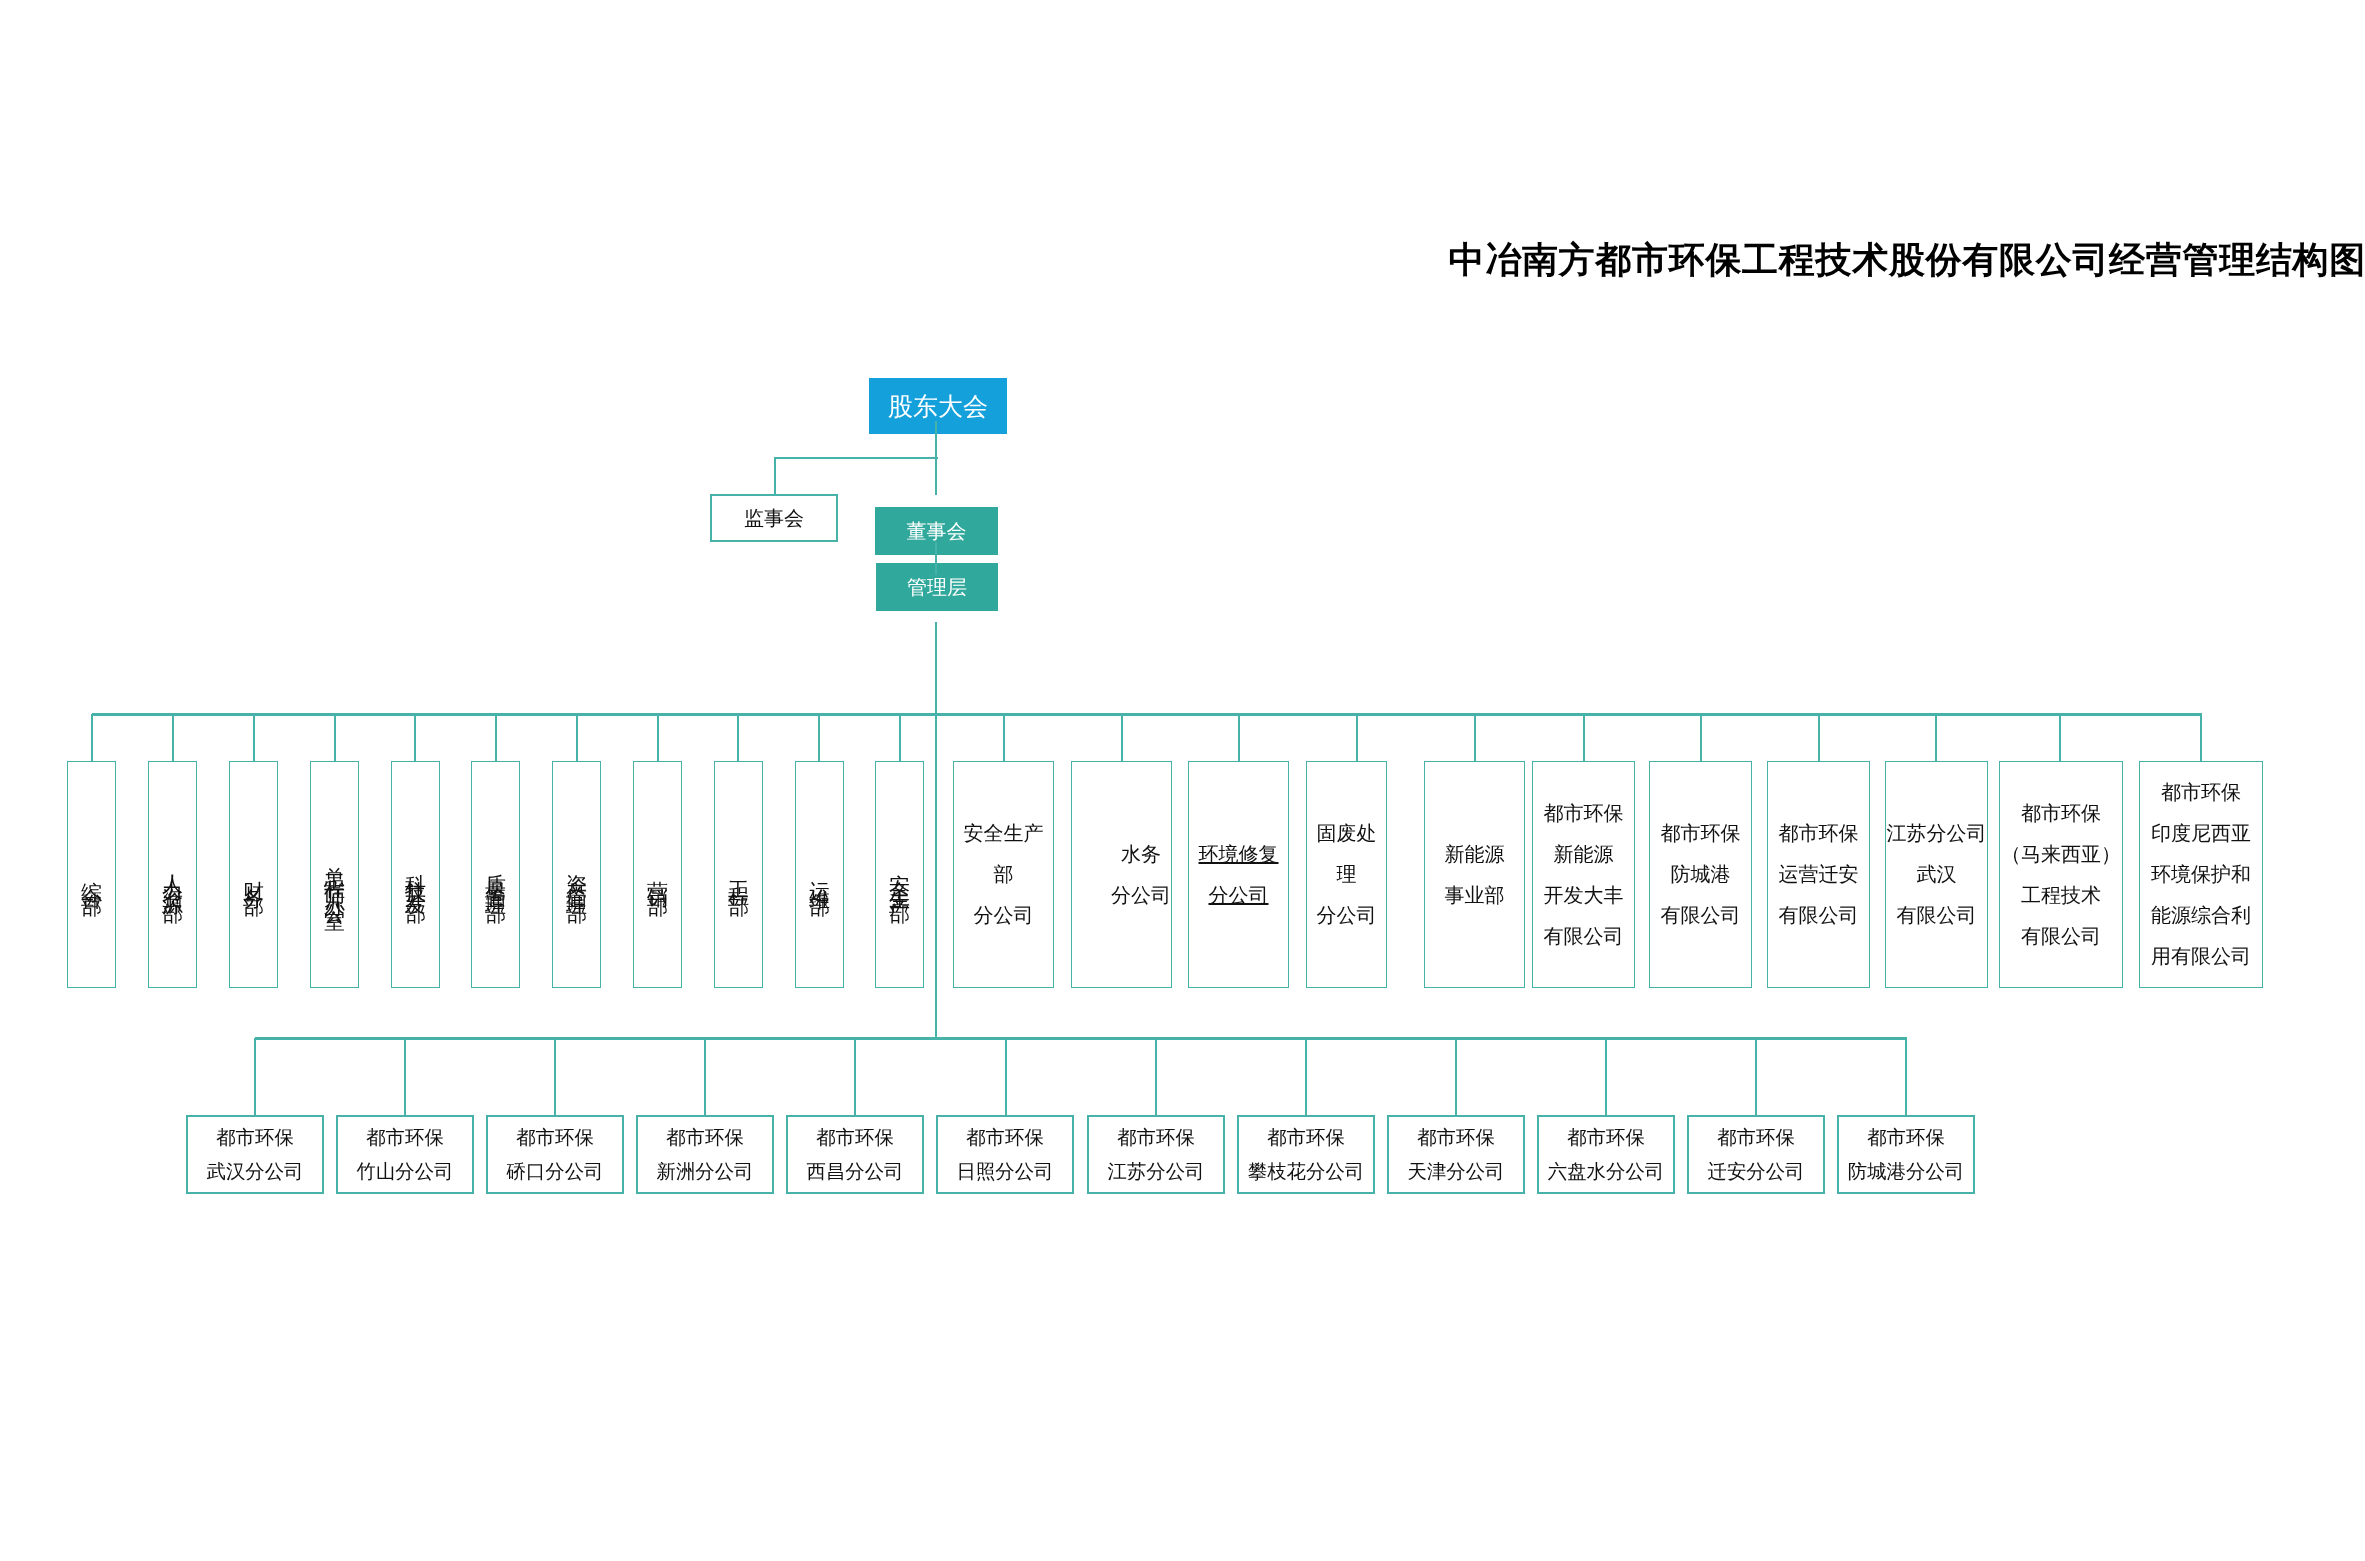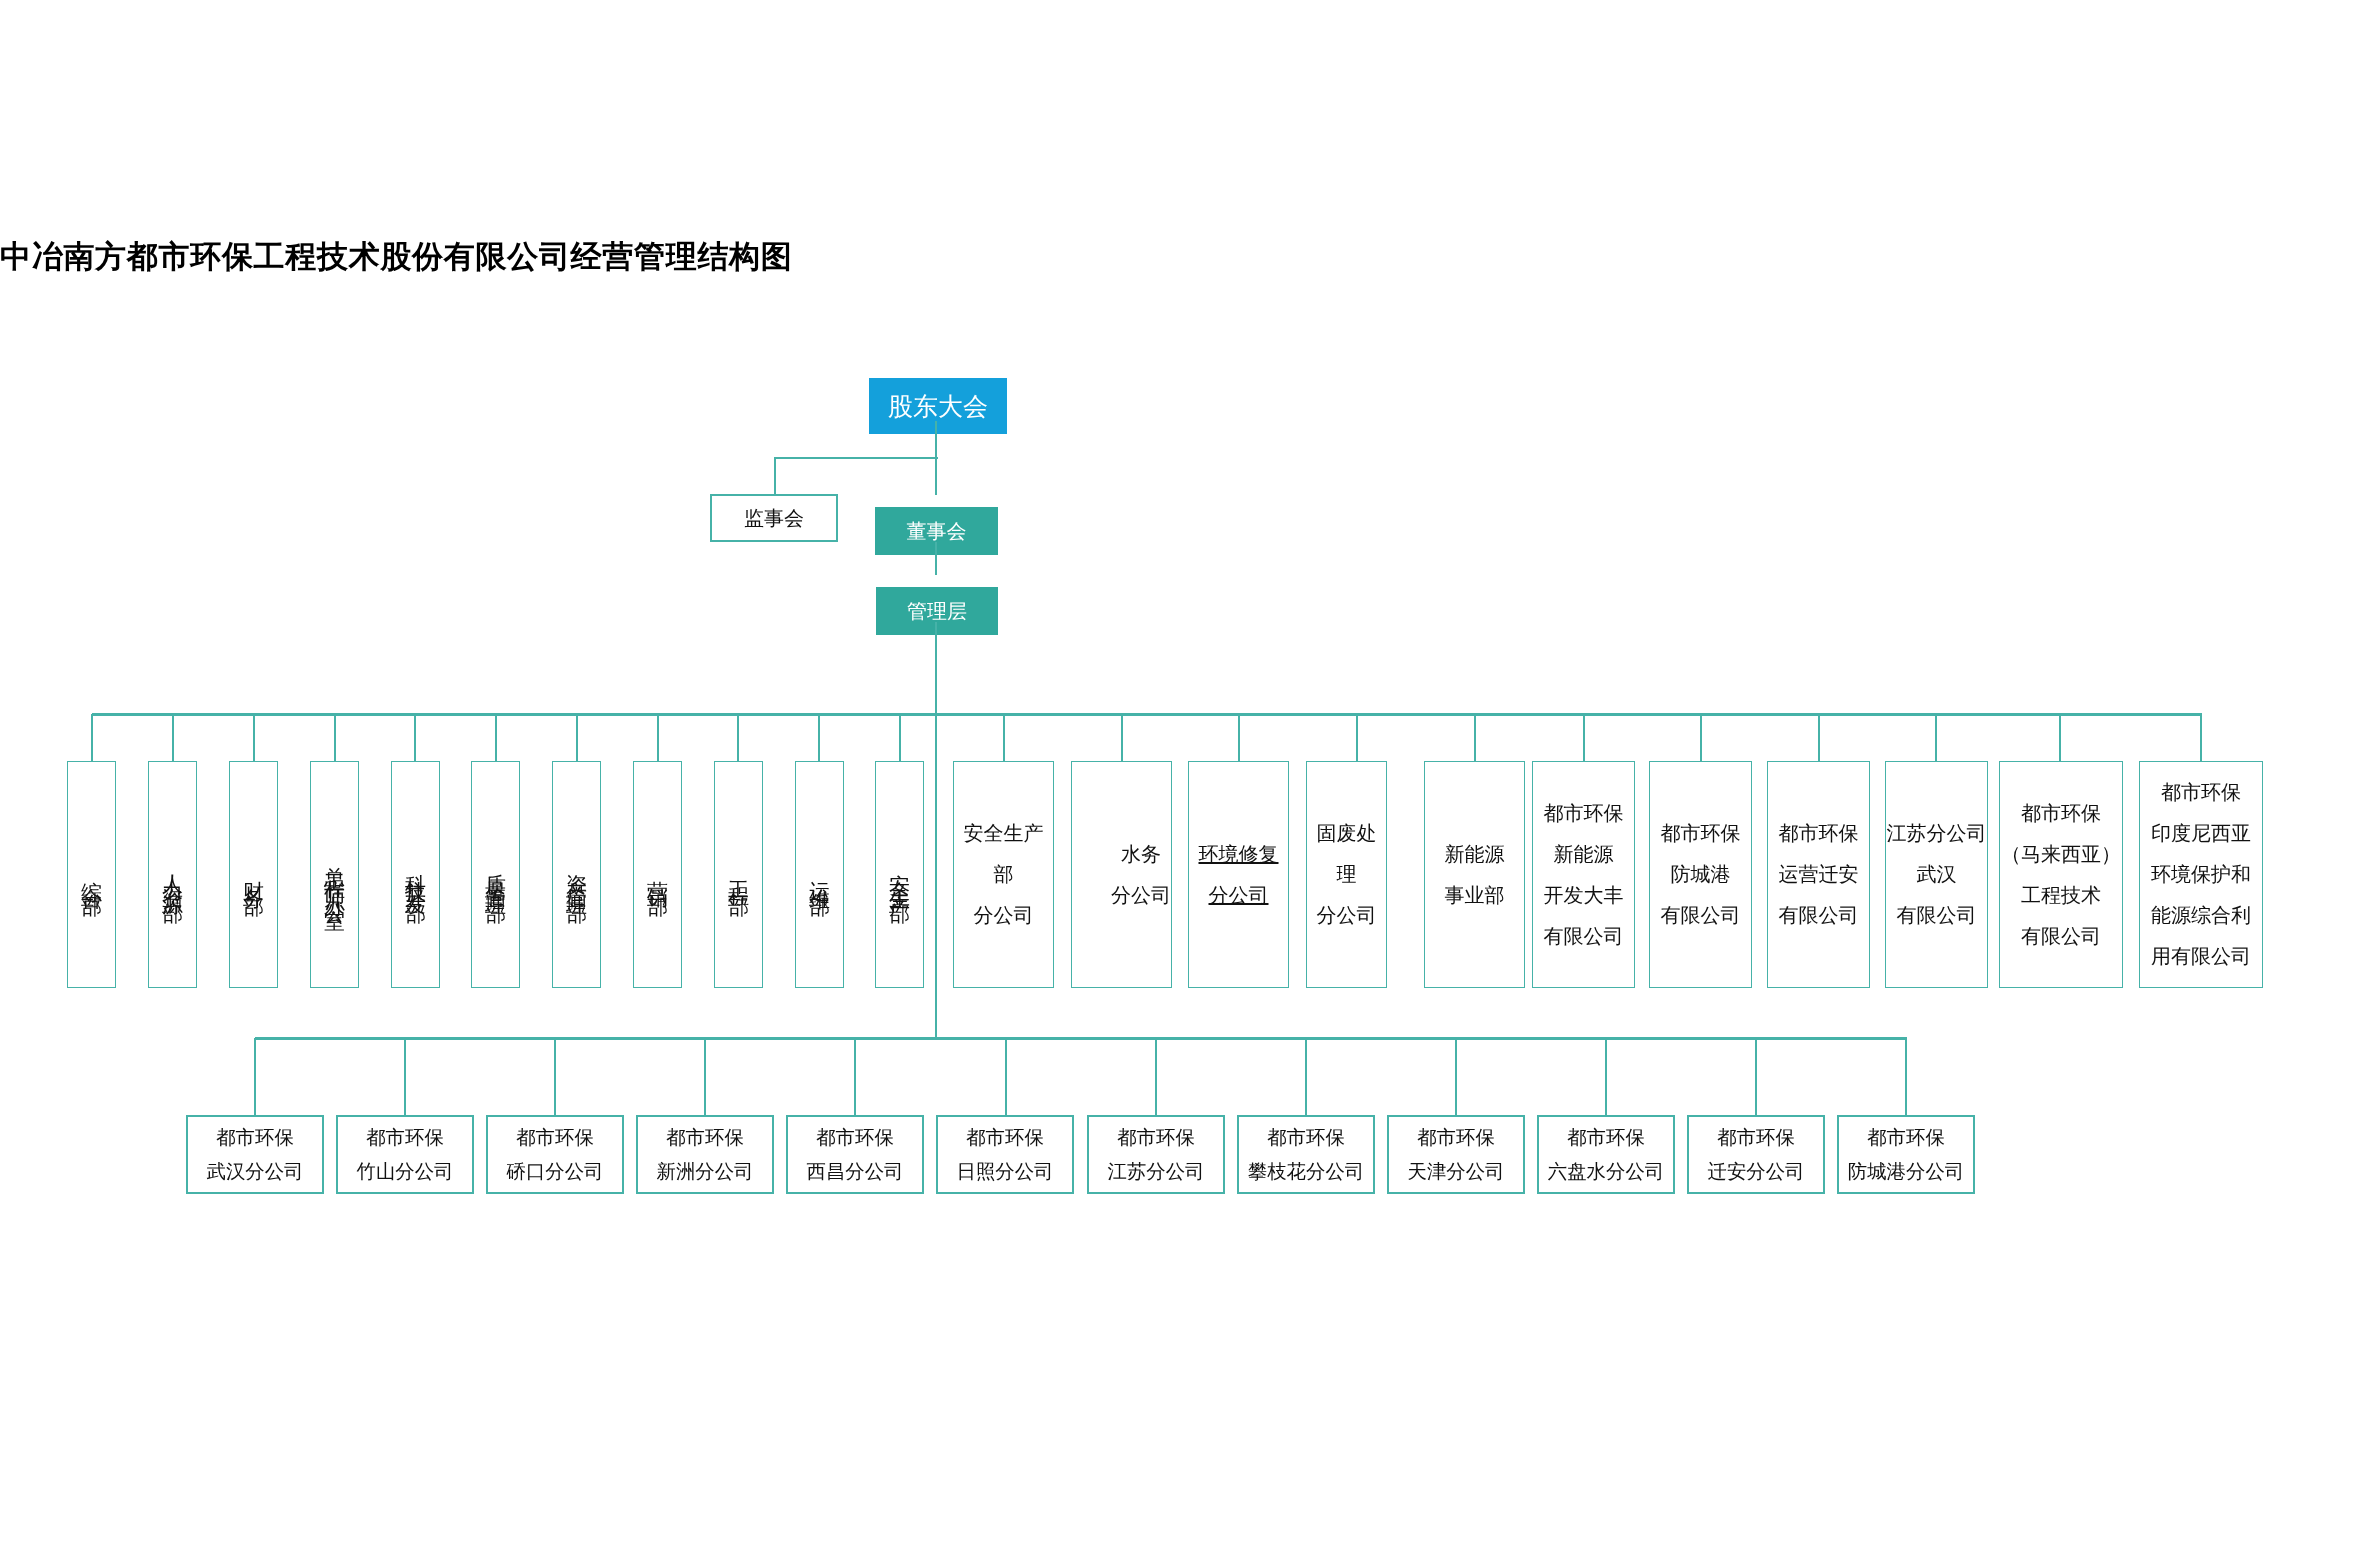--- a/index.html
+++ b/index.html
@@ -6,22 +6,22 @@
     --blue:#14A0DB;
     --teal:#30A89C;
     --line:#46B2A8;
   }
   html,body{margin:0;padding:0;background:#fff;}
   .canvas{
     position:relative;width:2366px;height:1562px;background:#fff;overflow:hidden;
     font-family:"Liberation Sans",sans-serif;color:#111;
   }
   .title{
-    position:absolute;left:0;top:236px;width:100%;text-align:left;
-    font-size:31px;font-weight:700;color:#000;letter-spacing:0.7px;
+    position:absolute;left:0;top:236px;width:100%;text-align:right;
+    font-size:36px;font-weight:700;color:#000;letter-spacing:0.7px;
   }
   .line{position:absolute;background:var(--line);}
   .box{
     position:absolute;box-sizing:border-box;background:#fff;
     border:1.3px solid var(--line);
     display:flex;align-items:center;justify-content:center;
   }
   .box .label{white-space:pre-line;text-align:center;font-size:20px;line-height:2.05;color:#111;}
   .box .v-label{
     writing-mode:vertical-rl;text-orientation:upright;
@@ -48,21 +48,21 @@
   </div>
 
   <div class="box supervisory" style="left:710px;top:494px;width:128px;height:48px;">
     <span class="label top-label" style="white-space:nowrap;line-height:1;">监事会</span>
   </div>
 
   <div class="box filled teal-fill" style="left:875px;top:494px;width:123px;height:48px;">
     <span class="label top-label">董事会</span>
   </div>
 
-  <div class="box filled teal-fill" style="left:876px;top:574px;width:122px;height:48px;">
+  <div class="box filled teal-fill" style="left:876px;top:550px;width:122px;height:48px;">
     <span class="label top-label">管理层</span>
   </div>
 
   <div class="line" style="left:935px;top:421px;width:2px;height:74px;"></div>
   <div class="line" style="left:774px;top:457px;width:164px;height:2px;"></div>
   <div class="line" style="left:774px;top:457px;width:2px;height:39px;"></div>
   <div class="line" style="left:935px;top:542px;width:2px;height:33px;"></div>
   <div class="line" style="left:935px;top:622px;width:2px;height:417px;"></div>
 
   <div class="line" style="left:92px;top:713px;width:2110px;height:2.7px;"></div>

